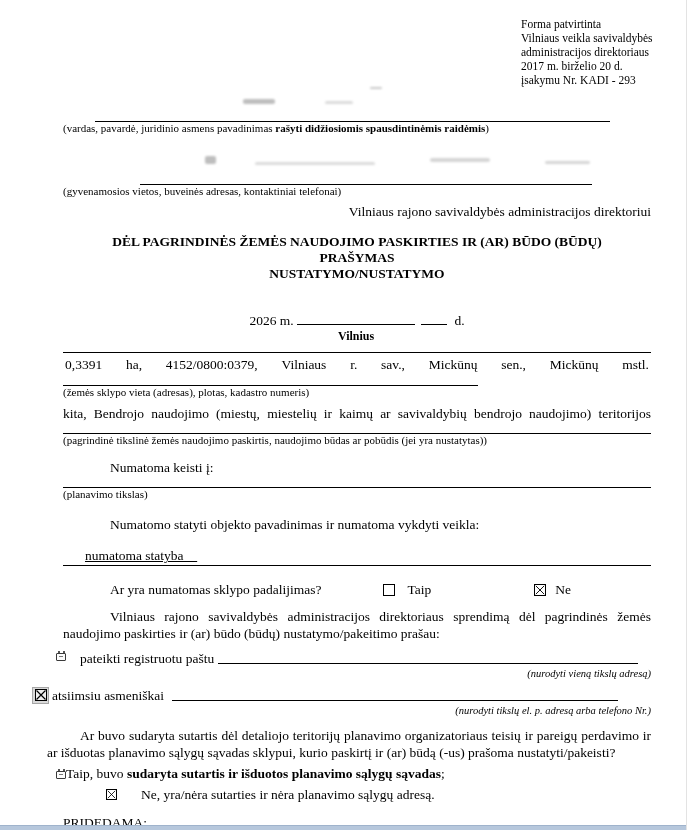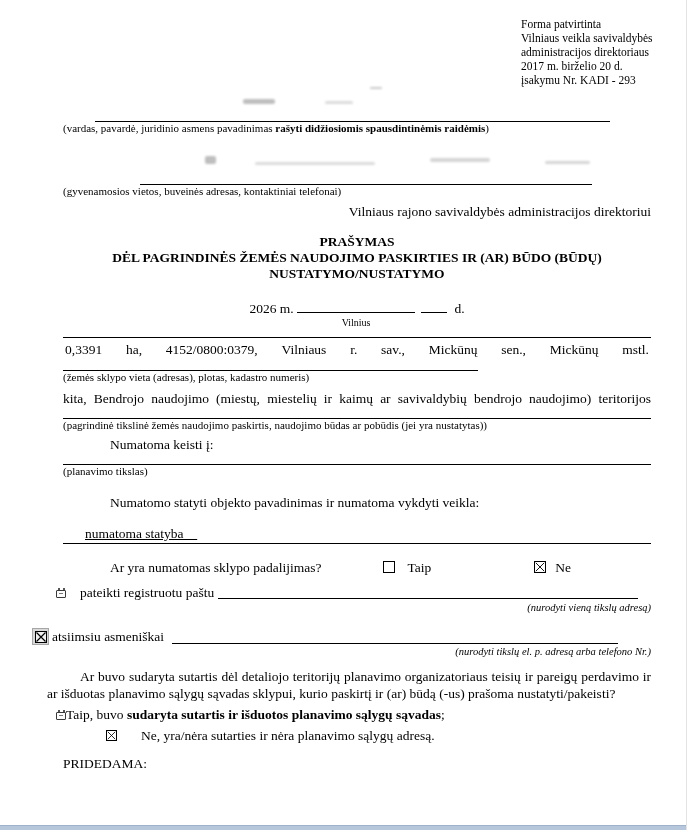--- a/index.html
+++ b/index.html
@@ -19,25 +19,25 @@
   .smudge { position:absolute; background:#8a8a8a; opacity:.45; filter:blur(1px); border-radius:2px; }
 
   
   .uline { border-bottom:1px solid #000; }
   .caption { font-size:11px; text-align:left; }
   .cap-right { font-size:10.5px; font-style:italic; text-align:right; }
 
   .addressee { margin-top:4px;text-align:right; }
   .title { margin-top:14px; text-align:center; font-weight:bold; font-size:13.5px; line-height:16px; }
 
-  .dateline { margin-top:17px; text-align:center; }
+  .dateline { margin-top:29px; text-align:center; }
   .u-wrap { display:inline-block; vertical-align:top; text-align:center; }
   .u-long { display:inline-block; width:118px; border-bottom:1px solid #000; height:14px; }
   .u-short { display:inline-block; width:26px; border-bottom:1px solid #000; height:14px; margin:0 4px 0 6px; }
-  .city { display:block; font-size:10px; }
+  .city { display:block; font-size:12px;font-weight:bold; }
 
   .para-indent { text-indent:47px; text-align:justify; }
   .intro-line { margin-top:9px; text-align:justify; text-align-last:justify; text-indent:47px; }
 
   .plot-row { margin-top:8px; border-top:1px solid #000; display:flex; justify-content:space-between; padding:3px 2px 4px 2px; }
   .plot-under { width:415px; border-bottom:1px solid #000; height:9px; }
   .plot-cap { width:415px; }
 
   .just-line { margin-top:5px; text-align:justify; text-align-last:justify; }
   .rule-gap { height:12px; border-bottom:1px solid #000; }
@@ -50,21 +50,21 @@
   .cb svg { display:block; width:100%; height:100%; }
   .cb-sm { width:11px; height:11px; }
   .legacy-cb { width:17px; height:17px; background:#d9d9d9; border:1px solid #a6a6a6; display:inline-flex; align-items:center; justify-content:center; flex:none; }
   .legacy-cb .inner { width:12px; height:12px; border:1.5px solid #000; background:#efefef; }
   .legacy-cb svg { display:block; width:100%; height:100%; }
 
   .bullet-glyph { position:relative; width:10px; height:8px; border:1px solid #3a3a3a; border-radius:1px; display:inline-block; flex:none; margin-top:3px; background:#fcfcfc; }
   .bullet-glyph::before { content:""; position:absolute; top:-3px; left:1px; width:2px; height:2px; background:#555; box-shadow:5px 0 #555; }
   .bullet-glyph::after { content:""; position:absolute; top:2px; left:2px; width:4px; height:1px; background:#777; }
 
-  .opt-row { display:flex; align-items:center; }
+  .opt-row { display:flex; align-items:flex-start; }
   .fill-line { flex:1; border-bottom:1px solid #000; height:14px; margin-left:4px; }
 
   .contract-para { margin-left:-16px; margin-top:10px; text-indent:33px; text-align:justify; }
 
   .bottom-bar { position:absolute; left:0; right:0; bottom:0; height:5px; background:#b6c7dc; border-top:1px solid #9fb3cc; }
 </style>
 </head>
 <body>
 
 <div class="page">
@@ -91,22 +91,22 @@
     <div class="caption">
       <span>(vardas, pavardė, juridinio asmens pavadinimas </span><span style="font-weight:bold">rašyti didžiosiomis spausdintinėmis raidėmis</span><span>)</span>
     </div>
 
     <div class="uline" style="margin-left:77px;width:452px;height:1px;margin-top:48px;"></div>
     <div class="caption">(gyvenamosios vietos, buveinės adresas, kontaktiniai  telefonai)</div>
 
     <div class="addressee">Vilniaus rajono savivaldybės administracijos direktoriui</div>
 
     <div class="title">
+      <div>DĖL PAGRINDINĖS ŽEMĖS NAUDOJIMO PASKIRTIES IR (AR) BŪDO (BŪDŲ)</div>
       <div>PRAŠYMAS</div>
-      <div>DĖL PAGRINDINĖS ŽEMĖS NAUDOJIMO PASKIRTIES IR (AR) BŪDO (BŪDŲ)</div>
       <div>NUSTATYMO/NUSTATYMO</div>
     </div>
 
     <div class="dateline">
       <span>2026 m.</span>
       <span class="u-wrap"><span class="u-long"></span><span class="city">Vilnius</span></span><span class="u-short"></span>
       <span>d.</span>
     </div>
 
 
@@ -122,48 +122,49 @@
       <span>Mickūnų</span>
       <span>mstl.</span>
     </div>
     <div class="plot-under"></div>
     <div class="caption plot-cap">(žemės sklypo vieta (adresas), plotas, kadastro numeris)</div>
 
     <div class="just-line">kita, Bendrojo naudojimo (miestų, miestelių ir kaimų ar savivaldybių bendrojo naudojimo) teritorijos</div>
     <div class="rule-gap"></div>
     <div class="caption">(pagrindinė tikslinė žemės naudojimo paskirtis, naudojimo būdas ar pobūdis (jei yra nustatytas))</div>
 
-    <div class="ind" style="margin-top:3px;">Numatoma keisti į:</div>
+    <div class="ind" style="margin-top:11px;">Numatoma keisti į:</div>
     <div class="rule-gap"></div>
     <div class="caption">(planavimo tikslas)</div>
 
     <div class="ind" style="margin-top:15px;">Numatomo statyti objekto pavadinimas ir numatoma vykdyti veikla:</div>
     <div class="value-line"><span style="text-decoration:underline;">numatoma  statyba__</span></div>
 
     <div class="q-row ind">
       <span>Ar yra numatomas sklypo padalijimas?</span>
       <span class="cb" style="margin-left:62px;"></span>
       <span style="margin-left:12px;">Taip</span>
       <span class="cb" style="margin-left:103px;">
           <svg viewBox="0 0 12 12">
             <path d="M1 1 L11 11 M11 1 L1 11" stroke="#000" stroke-width="1.1" fill="none"></path>
           </svg>
         </span>
       <span style="margin-left:9px;">Ne</span>
     </div>
 
+    <div class="para-indent" style="margin-top:10px;">Vilniaus rajono savivaldybės administracijos direktoriaus sprendimą dėl pagrindinės žemės naudojimo paskirties ir (ar) būdo (būdų) nustatymo/pakeitimo prašau:</div>
 
     <div class="opt-row" style="margin-top:8px;">
       <span class="bullet-glyph" style="margin-left:-7px;"></span>
       <span style="margin-left:14px;white-space:nowrap;">pateikti registruotu paštu</span>
       <span class="fill-line" style="margin-right:13px;"></span>
     </div>
     <div class="cap-right">(nurodyti vieną tikslų adresą)</div>
 
-    <div class="opt-row" style="margin-top:14px;">
+    <div class="opt-row" style="margin-top:6px;">
       <span class="legacy-cb" style="margin-left:-31px;">
           <span class="inner">
             <svg viewBox="0 0 10 10">
               <path d="M0.5 0.5 L9.5 9.5 M9.5 0.5 L0.5 9.5" stroke="#000" stroke-width="1.2" fill="none"></path>
             </svg>
           </span>
         </span>
       <span style="margin-left:3px;white-space:nowrap;">atsiimsiu asmeniškai</span>
       <span class="fill-line" style="margin-left:8px;margin-right:33px;"></span>
     </div>

